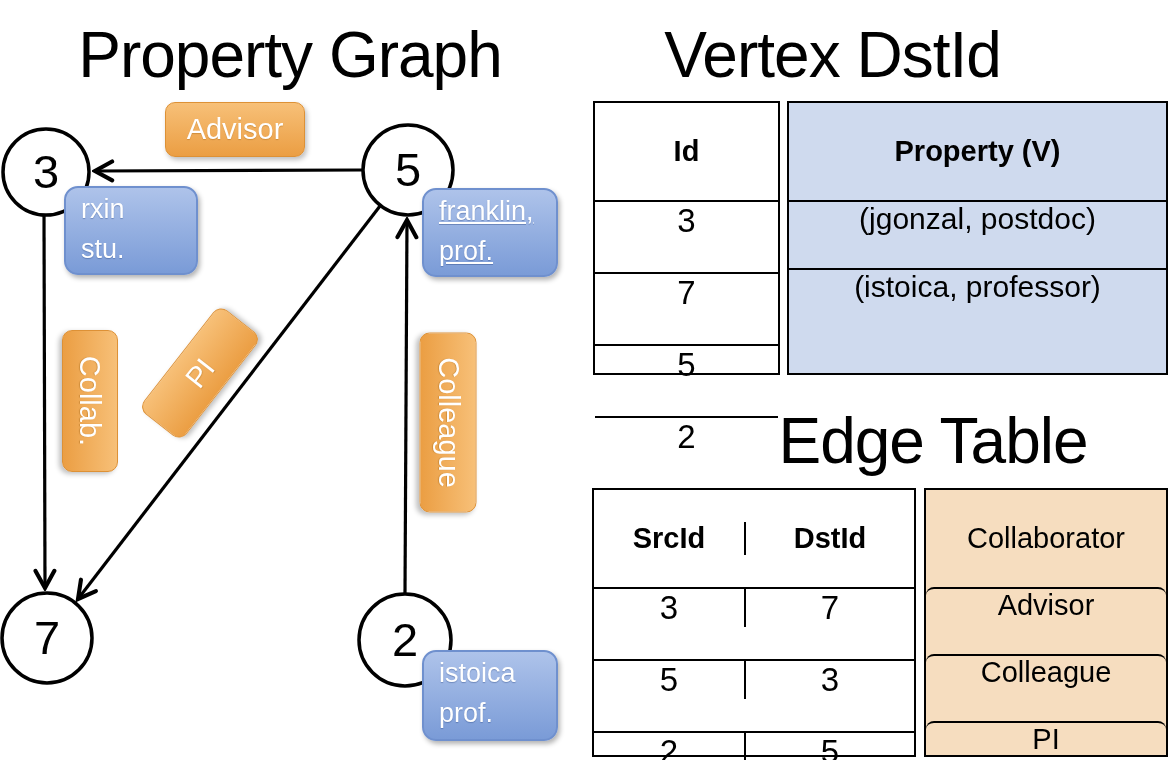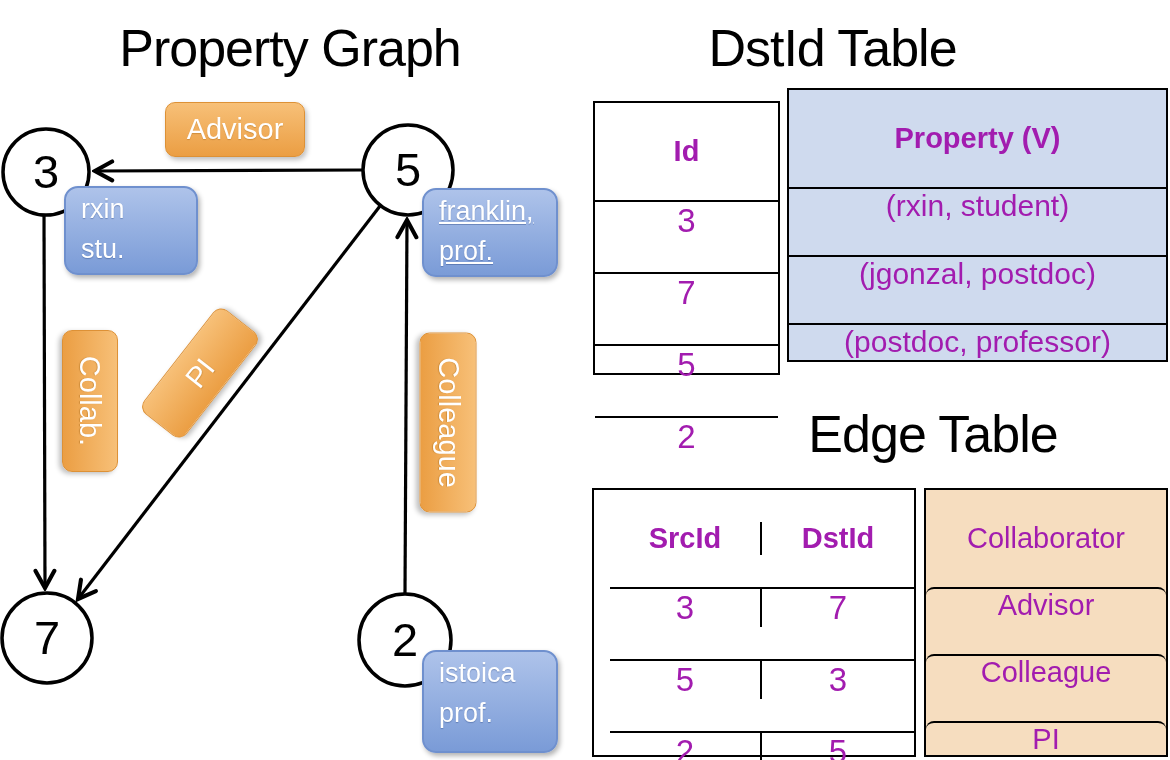--- a/index.html
+++ b/index.html
@@ -2,21 +2,21 @@
 <html style="--orange-top: #f7c078; --orange-bottom: #eb9e43; --blue-top: #aec3ea; --blue-bottom: #7a9bd7; --vertex-cell: #cfdaee; --edge-cell: #f6ddbf;"><head>
 <meta charset="utf-8">
 <style>
   html,body { margin:0; padding:0; background:#fff; }
   * { box-sizing:border-box; }
   .canvas {
     position:relative; width:1170px; height:760px; background:#fff; overflow:hidden;
     font-family:"Liberation Sans", sans-serif; color:#000;
   }
   .title {
-    position:absolute; text-align:center; font-size:52px; font-weight:400;
+    position:absolute; text-align:center; font-size:64px; font-weight:400;
     letter-spacing:-1px; color:#000; white-space:nowrap;
   }
   .pg-title { left:0px;   top:18px;  width:580px; }
   .vt-title { left:600px; top:18px;  width:465px; }
   .et-title { left:700px; top:404px; width:466px; }
 
   .graph-svg { position:absolute; left:0; top:0; z-index:1; }
 
   .node-num {
     position:absolute; z-index:2; width:90px; height:60px; line-height:60px;
@@ -42,47 +42,47 @@
   .vprop {
     position:absolute; z-index:4; color:#fff; font-size:27px; line-height:40px;
     padding:1px 10px 6px 15px; border-radius:14px;
     background:linear-gradient(180deg, var(--blue-top), var(--blue-bottom));
     border:2px solid #6f90ce; box-shadow:2px 3px 5px rgba(0,0,0,0.3);
     text-shadow:0 1px 1px rgba(40,70,130,0.4);
   }
   .rxin-box     { left:64px;  top:186px; width:134px; height:89px; }
   .franklin-box { left:422px; top:188px; width:136px; height:89px;text-decoration:underline; }
   .jgonzal-box  { left:63px;  top:649px; width:137px; height:97px; }
-  .istoica-box  { left:422px; top:650px; width:136px; height:103px; }
+  .istoica-box  { left:422px; top:650px; width:136px; height:91px; }
 
   .tbl { position:absolute; z-index:2; border:2px solid #000; display:grid; }
   .vt-id   { left:593px; top:101px; width:187px; height:274px; grid-template-rows:repeat(5,1fr); background:#fff; }
-  .vt-prop { left:787px; top:88px; width:381px; height:274px; grid-template-rows:repeat(5,1fr); background:var(--vertex-cell); }
-  .et-ids  { left:592px; top:488px; width:324px; height:269px; grid-template-columns:150px 1fr; grid-template-rows:repeat(5,1fr); background:#fff;padding-left:16px; }
+  .vt-prop { left:787px; top:101px; width:381px; height:274px; grid-template-rows:repeat(5,1fr); background:var(--vertex-cell); }
+  .et-ids  { left:592px; top:488px; width:324px; height:269px; grid-template-columns:150px 1fr; grid-template-rows:repeat(5,1fr); background:#fff; }
   .et-prop { left:924px; top:488px; width:244px; height:269px; grid-template-rows:repeat(5,1fr); background:var(--edge-cell); }
 
   .cell {
     display:flex; align-items:center; justify-content:center;
-    font-size:33px; font-weight:400; color:#a21caf; white-space:nowrap;margin-top:32px;
+    font-size:33px; font-weight:400; color:#000000; white-space:nowrap;margin-top:32px;
   }
   .head { font-weight:700; font-size:29px; }
   .vt-prop .cell:not(.head) { font-size:30px; }
   .et-prop .cell:not(.head) { font-size:29px;border-radius:8px; }
 
   .vt-id .cell + .cell, .vt-prop .cell + .cell, .et-prop .cell + .cell { border-top:2px solid #000; }
   .et-ids .cell:nth-child(n+3) { border-top:2px solid #000; }
   .et-ids .cell:nth-child(even) { border-left:2px solid #000; }
 </style>
 </head>
 <body>
 
 <div class="canvas">
 
   <div class="title pg-title">Property Graph</div>
-  <div class="title vt-title">DstId Table</div>
+  <div class="title vt-title">Vertex DstId</div>
   <div class="title et-title">Edge Table</div>
 
   <svg class="graph-svg" width="580" height="760" viewBox="0 0 580 760">
     <defs>
       <marker id="arrow" viewBox="0 0 14 14" refX="12" refY="7" markerWidth="7.5" markerHeight="7.5" orient="auto-start-reverse">
         <path d="M2,1.5 L12,7 L2,12.5" fill="none" stroke="#000" stroke-width="2.4" stroke-linecap="round"></path>
       </marker>
     </defs>
     <line x1="362" y1="170" x2="95" y2="171" stroke="#000" stroke-width="3.2" marker-end="url(#arrow)"></line>
     <line x1="44" y1="215" x2="45" y2="588" stroke="#000" stroke-width="3.2" marker-end="url(#arrow)"></line>
@@ -119,23 +119,22 @@
 
   <div class="tbl vt-id">
     <div class="cell head">Id</div>
     <div class="cell">3</div>
     <div class="cell">7</div>
     <div class="cell">5</div>
     <div class="cell">2</div>
   </div>
   <div class="tbl vt-prop">
     <div class="cell head">Property (V)</div>
-    <div class="cell">(rxin, student)</div>
     <div class="cell">(jgonzal, postdoc)</div>
-    <div class="cell">(postdoc, professor)</div>
+    <div class="cell">(istoica, professor)</div>
   </div>
 
   <div class="tbl et-ids">
     <div class="cell head">SrcId</div>
     <div class="cell head">DstId</div>
     <div class="cell">3</div>
     <div class="cell">7</div>
     <div class="cell">5</div>
     <div class="cell">3</div>
     <div class="cell">2</div>

